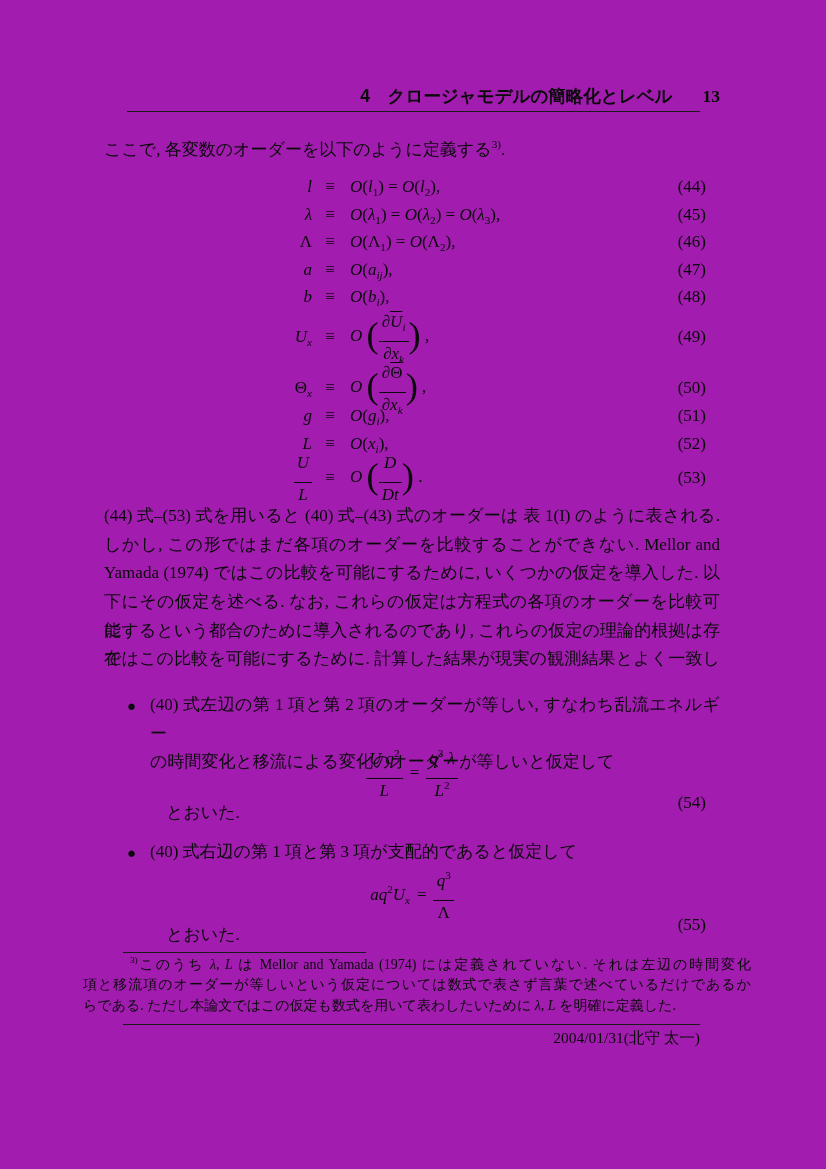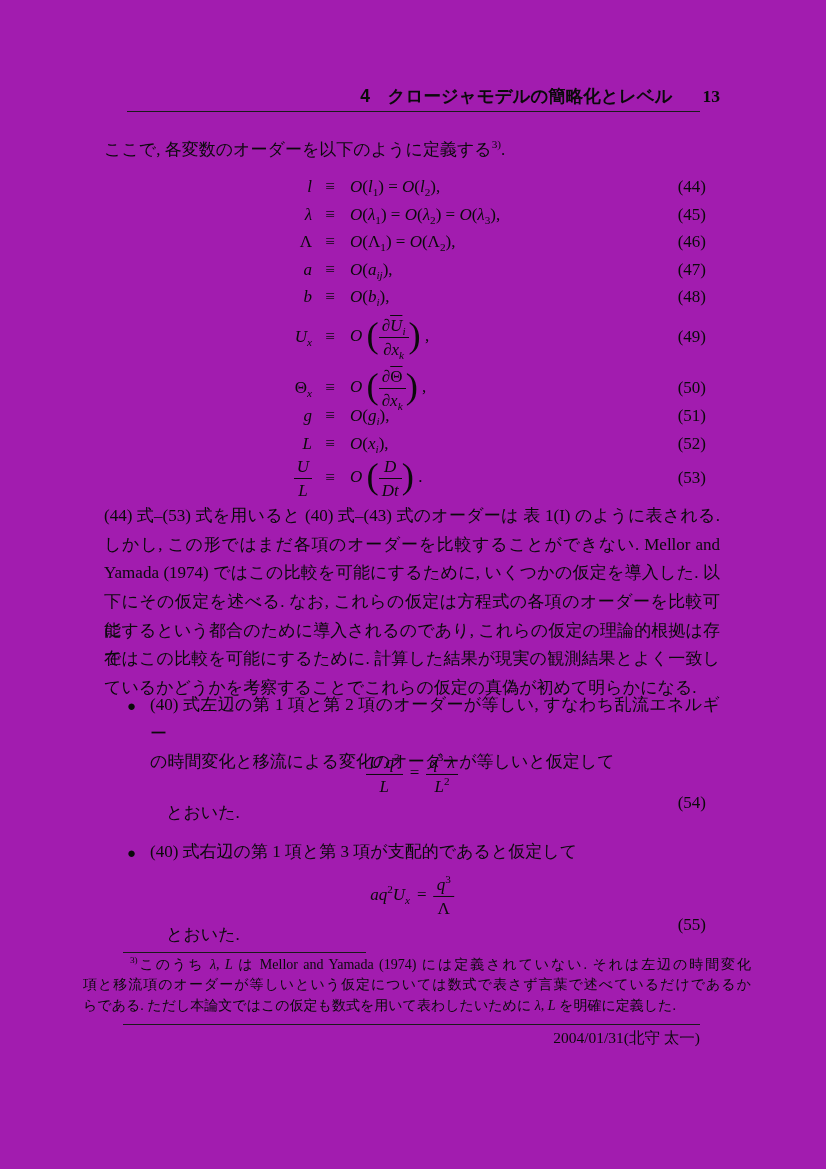--- a/index.html
+++ b/index.html
@@ -21,21 +21,21 @@
   
   .eqrow{position:absolute;left:104px;width:616px;display:flex;align-items:center;height:28px;}
   .eqrow.tall{height:52px;}
   .er44{top:173px}.er45{top:201px}.er46{top:228px}.er47{top:256px}.er48{top:283px}
   .er49{top:311px}.er50{top:362px}.er51{top:402px}.er52{top:430px}.er53{top:452px}
   .lhs{width:208px;text-align:right;}
   .rel{width:36px;text-align:center;}
   .rhs{flex:1;text-align:left;padding-left:2px;}
   .num{text-align:right;padding-right:14px;}
   .frac{display:inline-block;text-align:center;vertical-align:middle;line-height:1.12;}
-  .fn{display:block;border-bottom:1.2px solid #0a0a0a;padding:1px 3px 2px;}
+  .fn{display:block;border-bottom:1.2px solid #0a0a0a;padding:1px 3px 10px;}
   .fd{display:block;padding:2px 3px 0;}
   .ol{text-decoration:overline;}
   .bp{font-size:215%;line-height:0;vertical-align:middle;position:relative;top:-2px;font-weight:300;}
   .eqs{padding:0 7px;}
   i{font-family:"Liberation Serif","DejaVu Serif",serif;}
   
   .para{position:absolute;top:502px;left:104px;width:616px;}
   .pline{height:28.7px;}
   .just{text-align:justify;text-align-last:justify;}
   
@@ -135,21 +135,20 @@
       <span class="num">(53)</span>
   </div>
 
   <div class="para">
     <div class="pline just">(44) 式–(53) 式を用いると (40) 式–(43) 式のオーダーは 表 1(I) のように表される.</div>
     <div class="pline just">しかし, この形ではまだ各項のオーダーを比較することができない.  Mellor and</div>
     <div class="pline just">Yamada (1974) ではこの比較を可能にするために, いくつかの仮定を導入した. 以</div>
     <div class="pline just">下にその仮定を述べる. なお, これらの仮定は方程式の各項のオーダーを比較可能</div>
     <div class="pline just">にするという都合のために導入されるのであり, これらの仮定の理論的根拠は存在</div>
     <div class="pline just">ではこの比較を可能にするために. 計算した結果が現実の観測結果とよく一致し</div>
-    <div class="pline">ているかどうかを考察することでこれらの仮定の真偽が初めて明らかになる.</div>
   </div>
 
   <div class="item it1">
     <span class="mark">●</span>
     <span class="itxt just">(40) 式左辺の第 1 項と第 2 項のオーダーが等しい, すなわち乱流エネルギー</span>
     <span class="itxt">の時間変化と移流による変化のオーダーが等しいと仮定して</span>
   </div>
   <div class="deq d54">
     <span class="deq-body"><span class="frac"><span class="fn"><i>U</i> <i>q</i><sup>2</sup></span><span class="fd"><i>L</i></span></span><span class="eqs">=</span><span class="frac"><span class="fn"><i>q</i><sup>3</sup> <i>λ</i></span><span class="fd"><i>L</i><sup>2</sup></span></span></span>
     <span class="deq-num">(54)</span>

